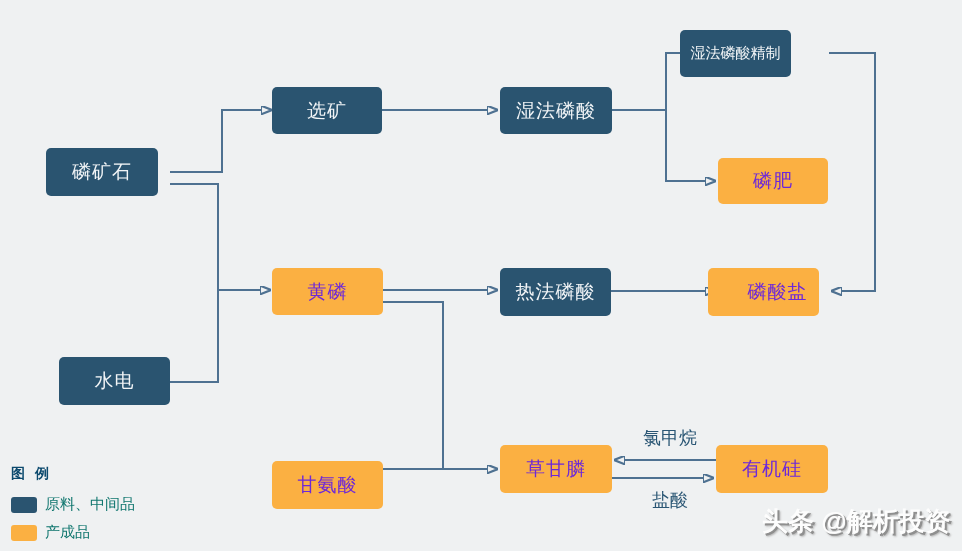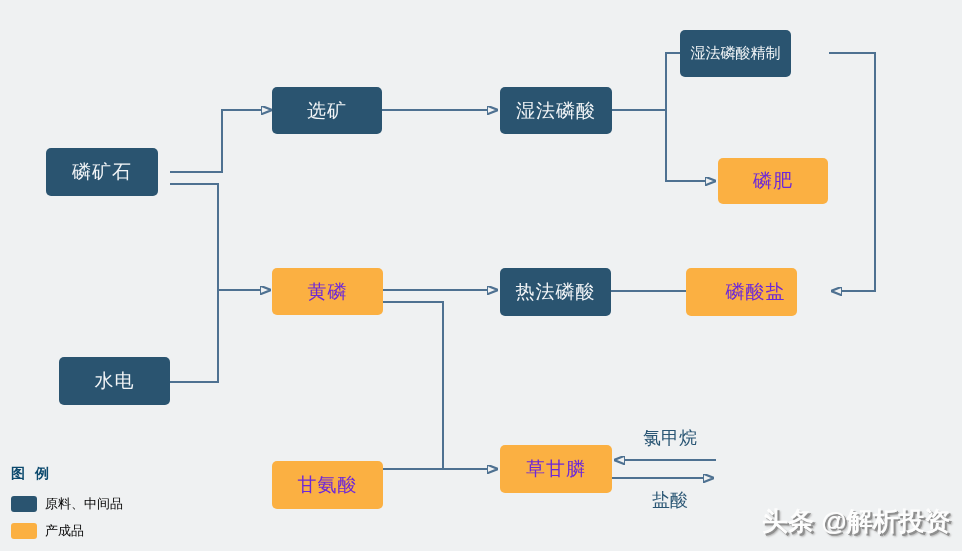--- a/index.html
+++ b/index.html
@@ -70,22 +70,22 @@
   }
   .legend-swatch {
     width: 26px;
     height: 16px;
     border-radius: 3px;
     margin-right: 8px;
   }
   .legend-swatch.raw { background: #2a5470; }
   .legend-swatch.product { background: #fbb042; }
   .legend-label {
-    font-size: 13px;
-    color: #000000;
+    font-size: 15px;
+    color: #0f766e;
   }
   .watermark {
     position: absolute;
     left: 762px;
     top: 504px;
     font-size: 26px;
     font-weight: bold;
     color: #fdfdfd;
     white-space: nowrap;
     text-shadow: 2px 2px 0 #8f8f8f, 3px 3px 2px #b5b5b5;
@@ -118,24 +118,25 @@
     <path d="M612,478 H704" marker-end="url(#arrow)"></path>
   </svg>
 
   <div class="node raw" style="left:46px; top:148px; width:112px; height:48px;">磷矿石</div>
   <div class="node raw" style="left:272px; top:87px; width:110px; height:47px;">选矿</div>
   <div class="node raw" style="left:500px; top:87px; width:112px; height:47px;">湿法磷酸</div>
   <div class="node raw small" style="left:680px; top:30px; width:111px; height:47px;">湿法磷酸精制</div>
   <div class="node product" style="left:718px; top:158px; width:110px; height:46px;">磷肥</div>
   <div class="node product" style="left:272px; top:268px; width:111px; height:47px;">黄磷</div>
   <div class="node raw" style="left:500px; top:268px; width:111px; height:48px;">热法磷酸</div>
-  <div class="node product" style="left:686px; top:268px; width:111px; height:48px;padding-left:28px;">磷酸盐</div>
+  <div class="node product" style="left:708px; top:268px; width:111px; height:48px;padding-left:28px;">磷酸盐</div>
   <div class="node raw" style="left:59px; top:357px; width:111px; height:48px;">水电</div>
   <div class="node product" style="left:272px; top:461px; width:111px; height:48px;text-align:center;">甘氨酸</div>
   <div class="node product" style="left:500px; top:445px; width:112px; height:48px;">草甘膦</div>
+  <div class="node product" style="left:716px; top:445px; width:112px; height:48px;">有机硅</div>
 
   <div class="edge-label" style="left:634px; top:426px; width:72px;">氯甲烷</div>
   <div class="edge-label" style="left:634px; top:488px; width:72px;">盐酸</div>
 
   <div class="legend">
     <div class="legend-title">图 例</div>
     <div class="legend-row">
       <span class="legend-swatch raw"></span>
       <span class="legend-label">原料、中间品</span>
     </div>

